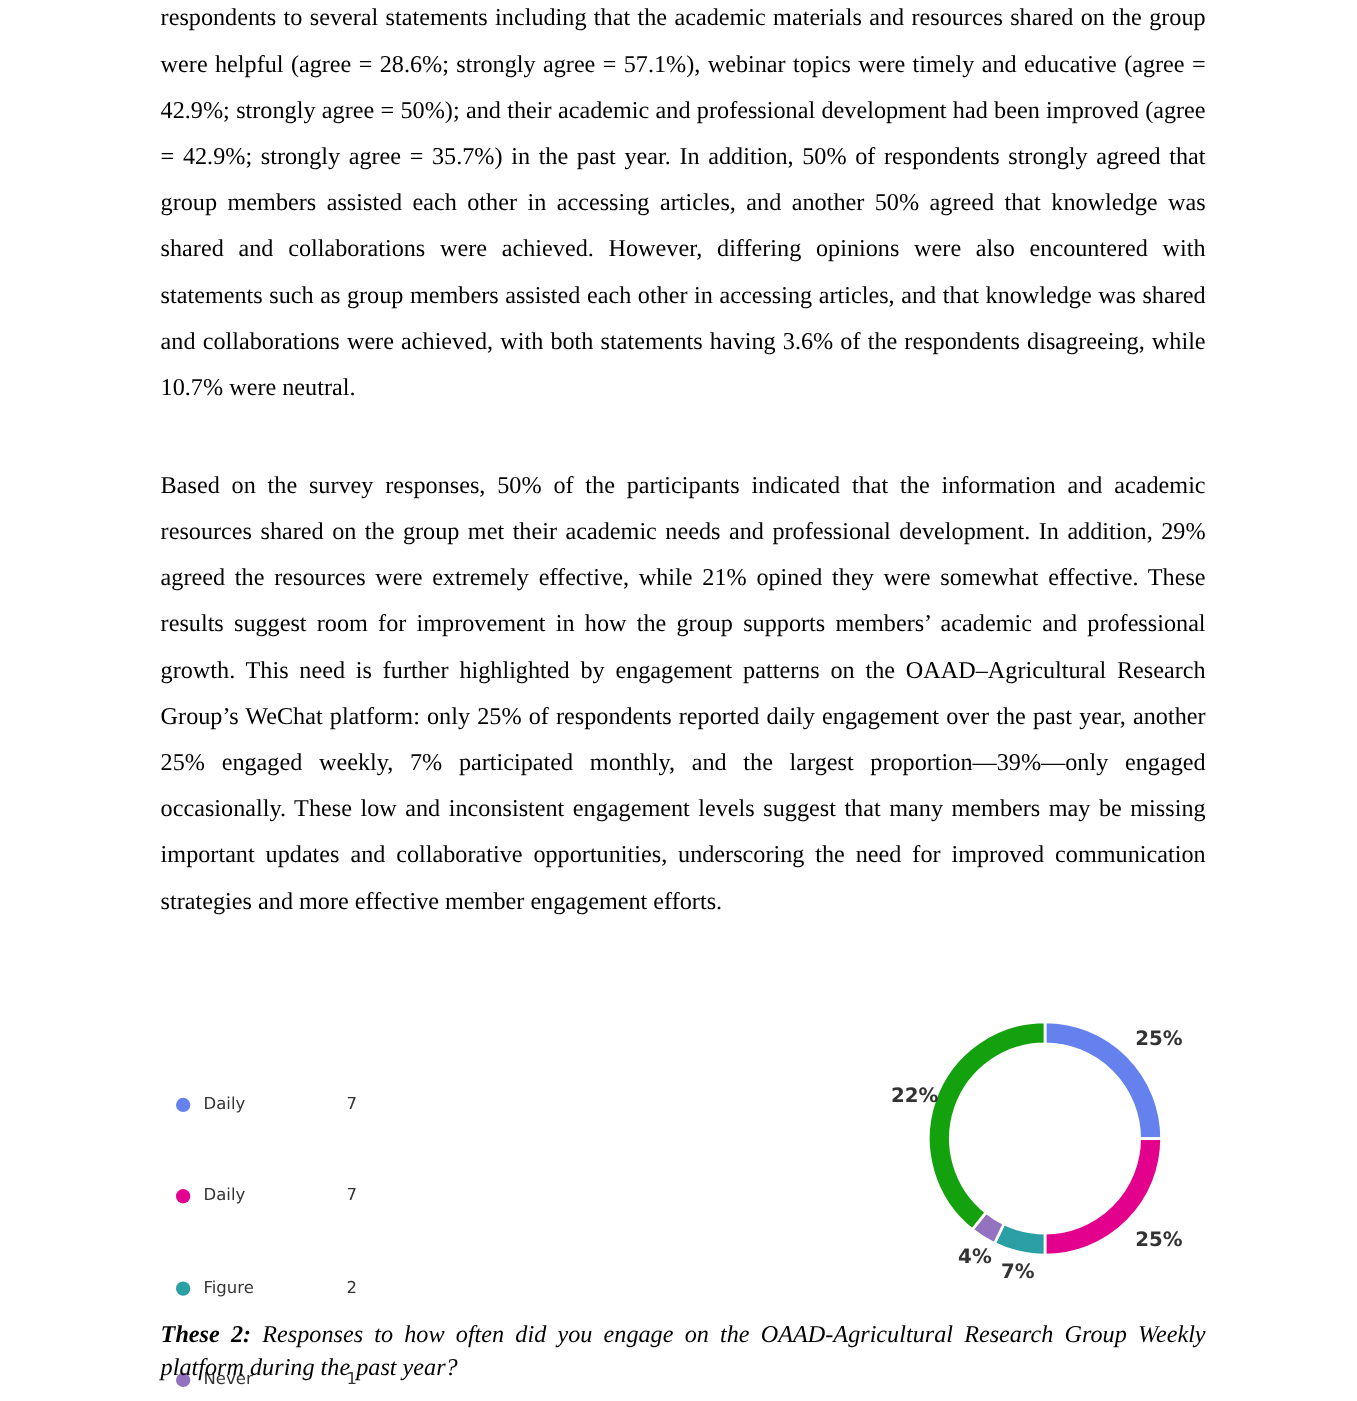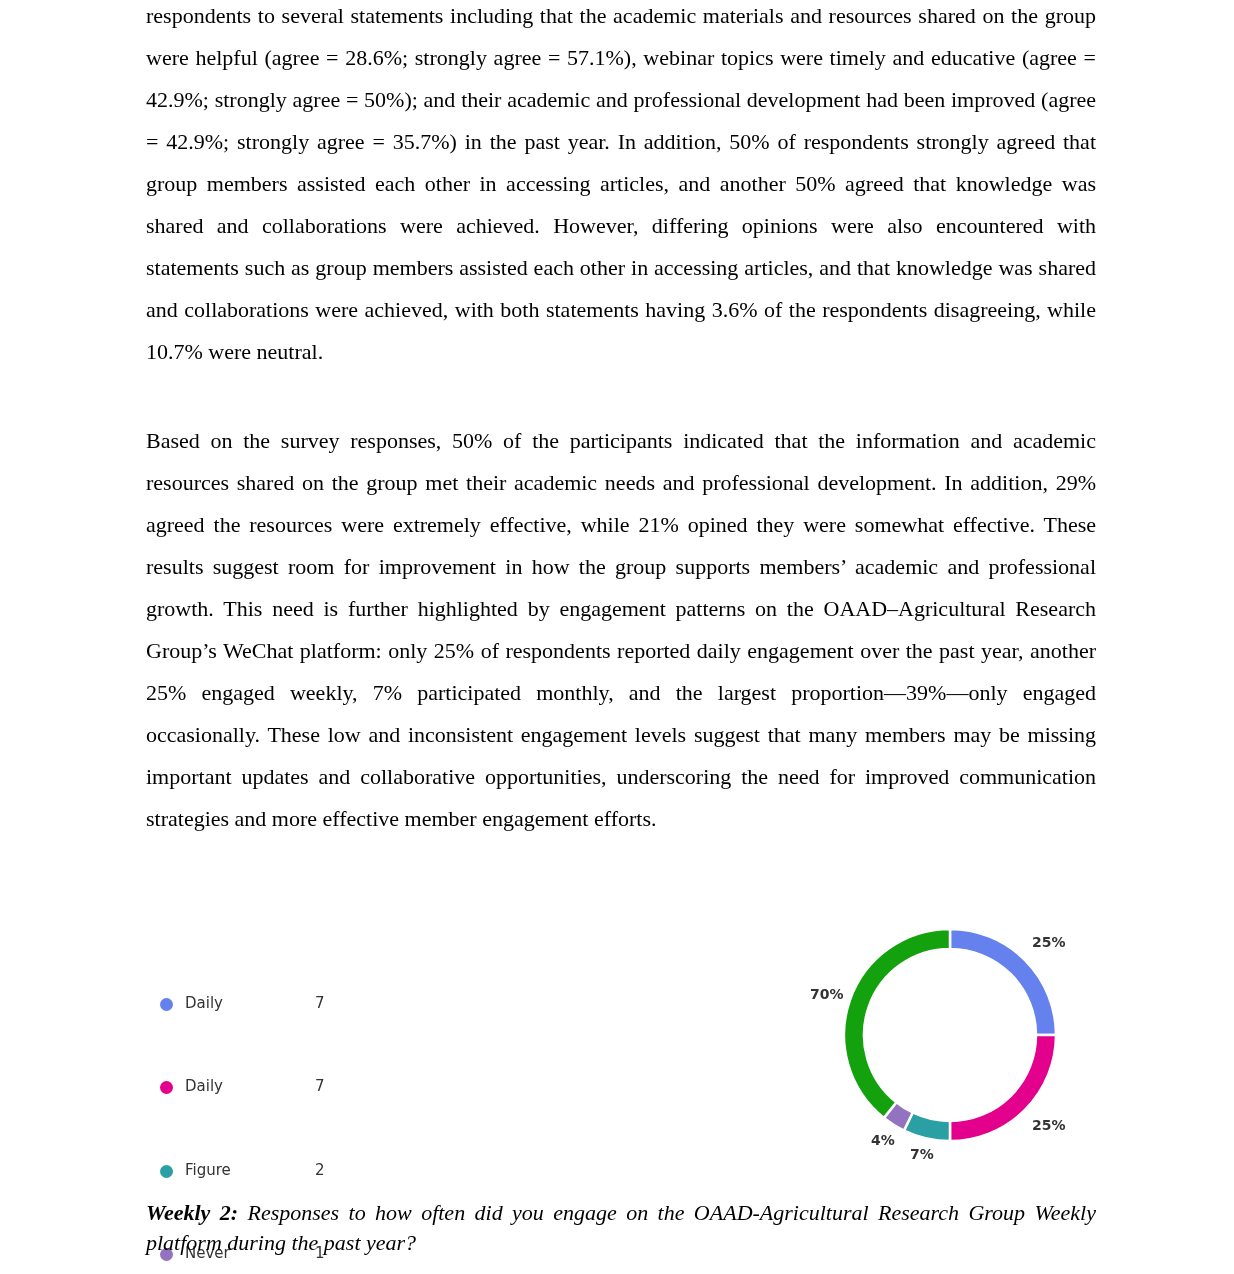--- a/index.html
+++ b/index.html
@@ -18,21 +18,21 @@
 
   .legend { position: absolute; left: 160px; top: 946px; width: 200px;
     font-family: "DejaVu Sans", sans-serif; font-size: 15px; color: #333; }
   .legend-row { position: relative; height: 38.3px; margin-top: 45px; }
   .legend-dot { position: absolute; left: 0; top: 7px; width: 13px; height: 13px; border-radius: 50%; }
   .legend-label { position: absolute; left: 25px; top: 3px; }
   .legend-count { position: absolute; left: 155px; top: 3px; }
 
   .chart { position: absolute; left: 800px; top: 920px; width: 280px; height: 260px; }
   .chart svg { position: absolute; left: 0; top: 0; }
-  .pct { position: absolute; font-family: "DejaVu Sans", sans-serif; font-size: 14px; font-weight: bold; color: #333; }
+  .pct { position: absolute; font-family: "DejaVu Sans", sans-serif; font-size: 18px; font-weight: bold; color: #333; }
 
   .caption {
     position: absolute; left: 146px; top: 1198px; width: 950px;
     font-family: "Liberation Serif", serif; font-style: italic;
     font-size: 22px; line-height: 30px; text-align: justify; color: #000;
   }
   .caption b { font-weight: bold; }
 </style>
 </head>
 <body>
@@ -70,16 +70,16 @@
       <path d="M150,9 A106,106 0 0 1 256,115 L236,115 A86,86 0 0 0 150,29 Z" fill="#6481ee" stroke="#ffffff" stroke-width="2.5"></path>
       <path d="M256,115 A106,106 0 0 1 150,221 L150,201 A86,86 0 0 0 236,115 Z" fill="#e3008c" stroke="#ffffff" stroke-width="2.5"></path>
       <path d="M150,221 A106,106 0 0 1 104.00832365353884,210.50269999765644 L112.68599843589001,192.48332263960805 A86,86 0 0 0 150,201 Z" fill="#2aa0a4" stroke="#ffffff" stroke-width="2.5"></path>
       <path d="M104.00832365353884,210.50269999765644 A106,106 0 0 1 83.91008100297425,197.8741371416112 L96.37987704014893,182.2375074922506 A86,86 0 0 0 112.68599843589001,192.48332263960805 Z" fill="#9373c0" stroke="#ffffff" stroke-width="2.5"></path>
       <path d="M83.91008100297425,197.8741371416112 A106,106 0 0 1 149.99999999999997,9 L149.99999999999997,29 A86,86 0 0 0 96.37987704014893,182.2375074922506 Z" fill="#13a10e" stroke="#ffffff" stroke-width="2.5"></path>
     </svg>
   <span class="pct" style="left:232px;top:14px;">25%</span>
   <span class="pct" style="left:232px;top:197px;">25%</span>
   <span class="pct" style="left:110px;top:226px;">7%</span>
   <span class="pct" style="left:71px;top:212px;">4%</span>
-  <span class="pct" style="left:10px;top:66px;">70%</span>
+  <span class="pct" style="left:10px;top:66px;">22%</span>
 </div>
 
-<div class="caption"><b>Weekly 2:</b><span> Responses to how often did you engage on the OAAD-Agricultural Research Group Weekly platform during the past year?</span></div>
+<div class="caption"><b>These 2:</b><span> Responses to how often did you engage on the OAAD-Agricultural Research Group Weekly platform during the past year?</span></div>
 
 </body></html>

